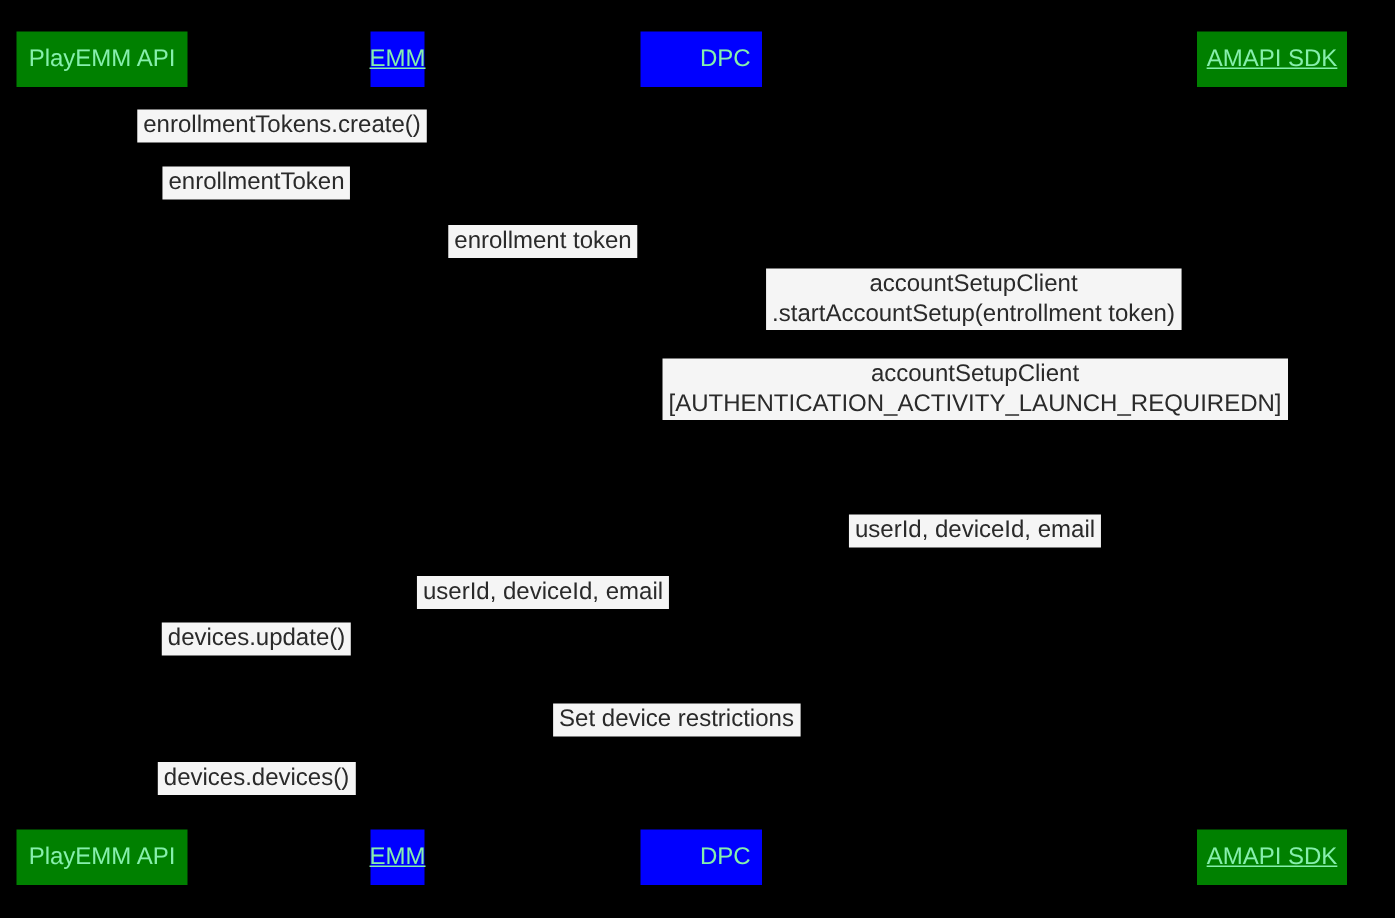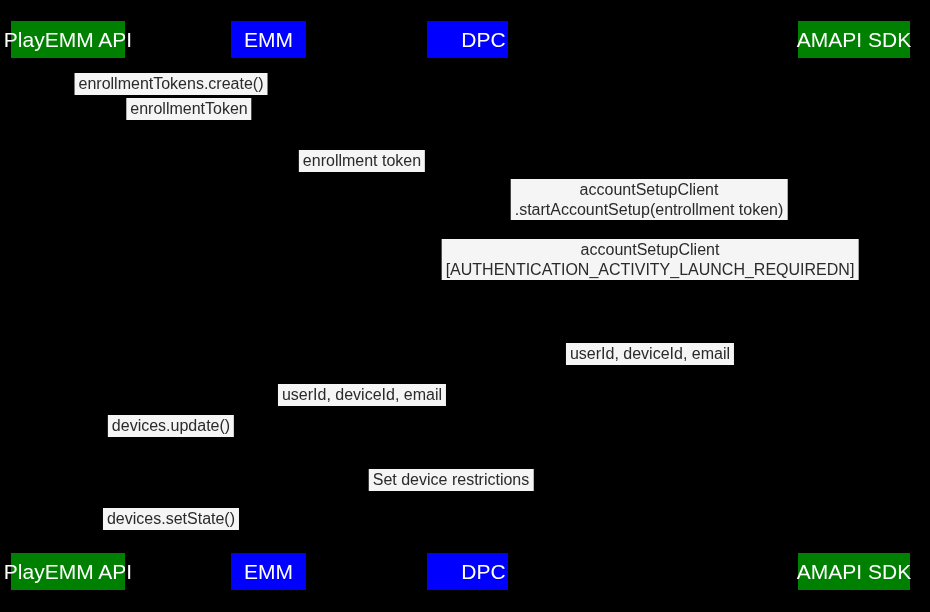--- a/index.html
+++ b/index.html
@@ -14,45 +14,45 @@
     background: #000000;
     overflow: hidden;
     font-family: "Liberation Sans", sans-serif;
   }
   .actor {
     position: absolute;
     height: 37px;
     display: flex;
     align-items: center;
     justify-content: center;
-    color: #ffffff;
-    font-size: 21px;
+    color: #86efac;
+    font-size: 16px;
     line-height: 1;
     white-space: nowrap;
   }
   .row-top    { top: 21px; }
   .row-bottom { top: 553px; }
   .a-playemm { left: 11px;  width: 114px; }
-  .a-emm     { left: 231px; width: 75px;  }
+  .a-emm     { left: 247px; width: 36px; text-decoration: underline;  }
   .a-dpc     { left: 427px; width: 49px; padding-left: 32px;  }
-  .a-amapi   { left: 798px; width: 112px; }
+  .a-amapi   { left: 798px; width: 100px; text-decoration: underline; }
 
   .msg {
     position: absolute;
     transform: translateX(-50%);
     background: #f5f5f5;
     color: #2a2a2a;
     font-size: 16px;
     line-height: 19.5px;
     padding: 1px 4px;
     text-align: center;
     white-space: pre-line;
   }
-  .m1  { left: 171px; top: 73px;  }
-  .m2  { left: 171px; top: 98px; margin-left: 18px; }
+  .m1  { left: 188px; top: 73px;  }
+  .m2  { left: 171px; top: 111px; }
   .m3  { left: 362px; top: 150px; }
   .m4  { left: 649px; top: 179px; }
   .m5  { left: 650px; top: 239px; }
   .m6  { left: 651px; top: 305px; }
   .m7  { left: 650px; top: 343px; }
   .m8  { left: 362px; top: 384px; }
   .m9  { left: 171px; top: 415px; }
   .m10 { left: 451px; top: 469px; }
   .m11 { left: 171px; top: 508px; }
 </style>
@@ -70,20 +70,20 @@
   <div class="msg m2">enrollmentToken</div>
   <div class="msg m3">enrollment token</div>
   <div class="msg m4">accountSetupClient
 .startAccountSetup(entrollment token)</div>
   <div class="msg m5">accountSetupClient
 [AUTHENTICATION_ACTIVITY_LAUNCH_REQUIREDN]</div>
   <div class="msg m7">userId, deviceId, email</div>
   <div class="msg m8">userId, deviceId, email</div>
   <div class="msg m9">devices.update()</div>
   <div class="msg m10">Set device restrictions</div>
-  <div class="msg m11">devices.setState()</div>
+  <div class="msg m11">devices.devices()</div>
 
   <div class="actor row-bottom a-playemm" style="background-color: rgb(0, 128, 0);">PlayEMM API</div>
   <div class="actor row-bottom a-emm" style="background-color: rgb(0, 0, 255);">EMM</div>
   <div class="actor row-bottom a-dpc" style="background-color: rgb(0, 0, 255);">DPC</div>
   <div class="actor row-bottom a-amapi" style="background-color: rgb(0, 128, 0);">AMAPI SDK</div>
 
 </div>
 
 </body></html>

